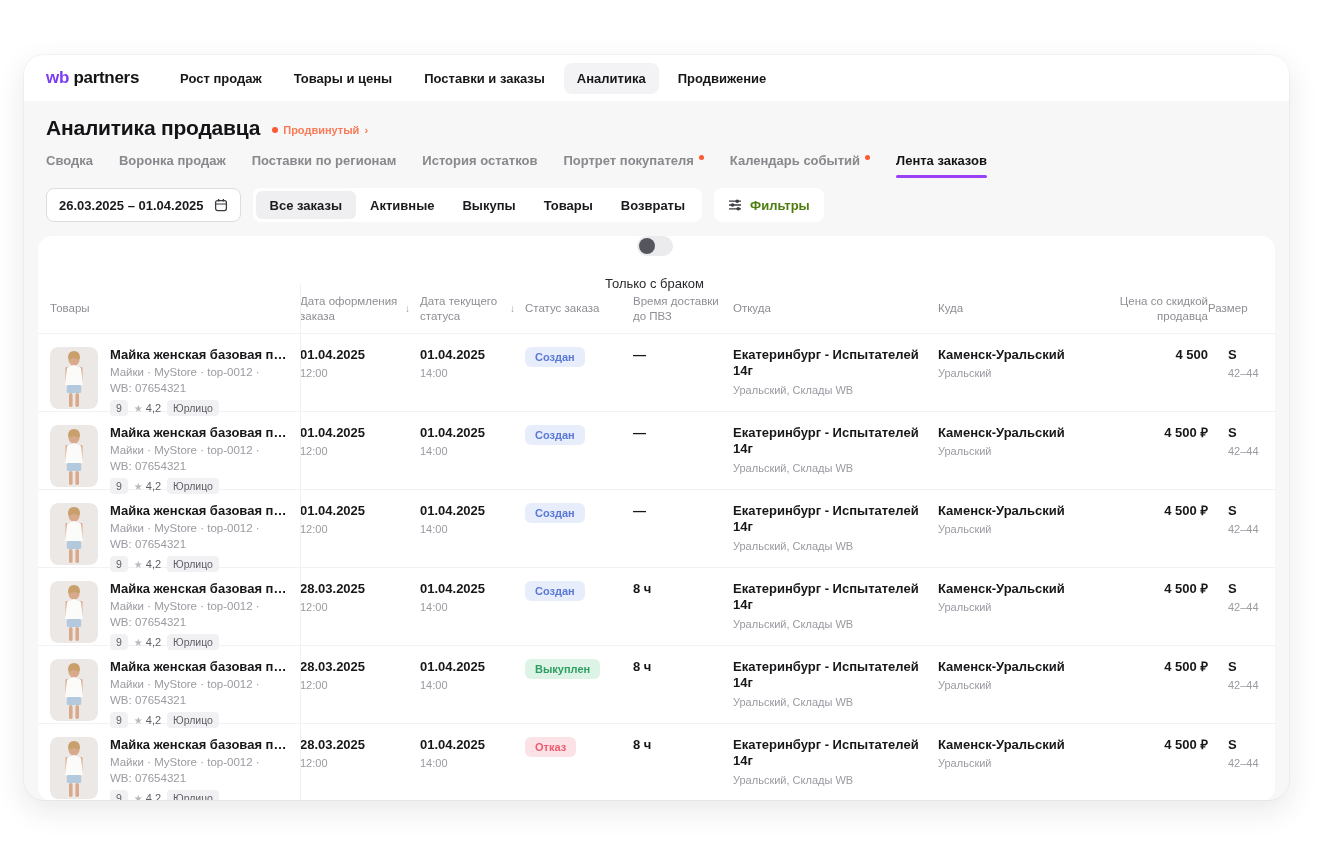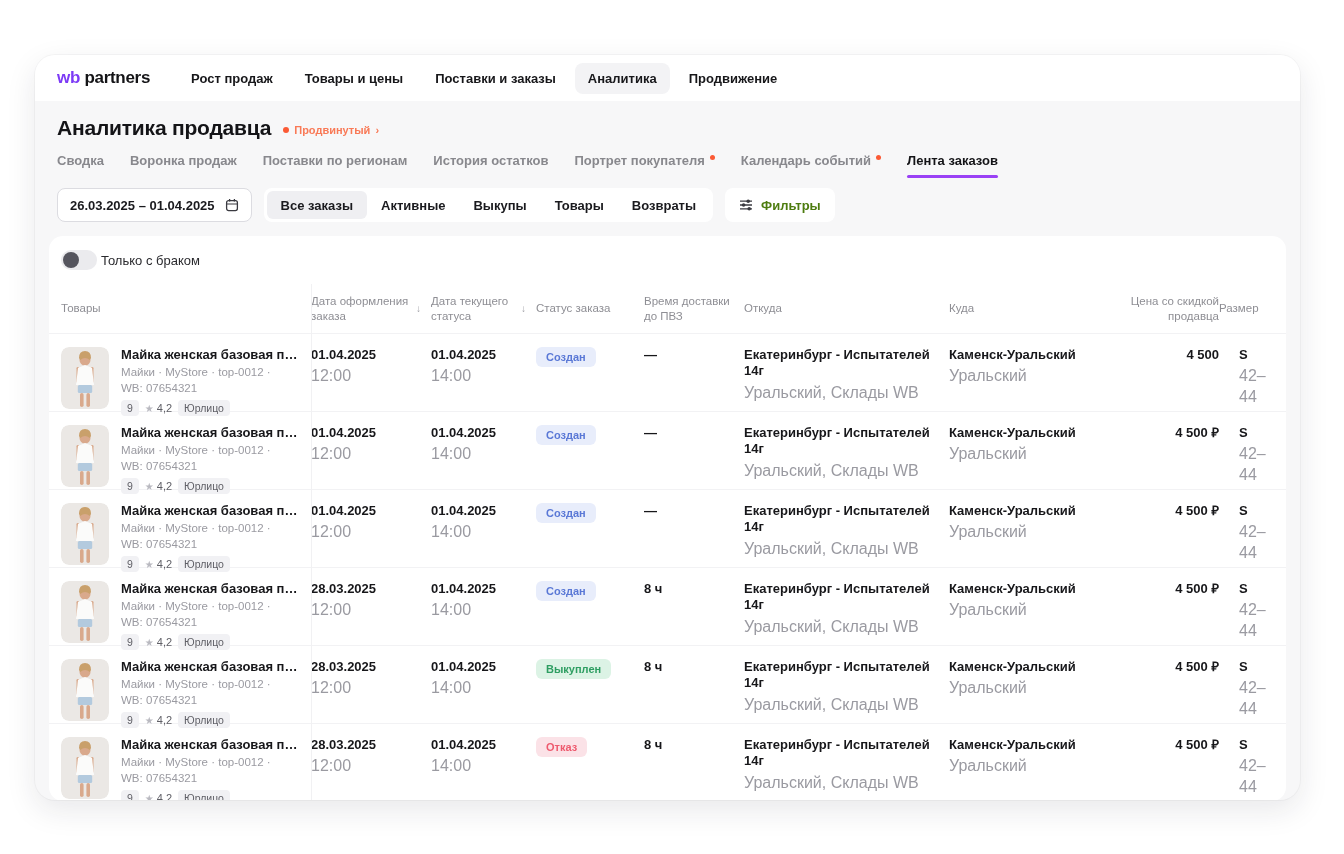--- a/index.html
+++ b/index.html
@@ -1,19 +1,19 @@
 <!DOCTYPE html>
 <html><head>
 <meta charset="utf-8">
 <style>
   * { box-sizing: border-box; margin: 0; padding: 0; }
   html,body { width:1344px; height:854px; overflow:hidden; }
   body { background:#ffffff; font-family:"Liberation Sans", sans-serif; color:#17171a; }
 
-  .window { position:absolute; left:35px; top:55px; width:1265px; height:745px;
+  .window { position:absolute; left:24px; top:55px; width:1265px; height:745px;
     border-radius:20px; background:#f7f7f8; overflow:hidden;
     box-shadow:0 10px 30px rgba(25,25,50,.10), 0 0 0 1px rgba(0,0,0,.03); }
 
   
   .nav { height:46px; background:#fff; display:flex; align-items:center; padding:0 22px; }
   .logo { font-size:17px; font-weight:800; letter-spacing:-.3px; margin-right:28px; white-space:nowrap; }
   .logo .wb { color:#7d3bf6; }
   .logo .partners { color:#141417; }
   .menu { display:flex; gap:6px; align-items:center; }
   .nav-item { font-size:13px; font-weight:600; color:#17171a; padding:8px 13px; border-radius:8px; cursor:pointer; white-space:nowrap; }
@@ -40,34 +40,34 @@
   .date-input { background:#fff; border:1px solid #dcdce1; border-radius:8px; height:34px;
     display:flex; align-items:center; gap:10px; padding:0 12px; font-size:13px; font-weight:700; color:#1a1a1e; cursor:pointer;text-align:right; }
   .segments { background:#fff; border-radius:8px; padding:3px; display:flex; height:34px; align-items:stretch; }
   .seg { border:0; background:transparent; font:600 13px "Liberation Sans",sans-serif; color:#1a1a1e; padding:0 14px; border-radius:6px; cursor:pointer; white-space:nowrap; }
   .seg.active { background:#efeff2; font-weight:700; }
   .filters-btn { background:#fff; border:0; border-radius:8px; height:34px; display:flex; align-items:center; gap:8px;
     padding:0 14px; font:600 13px "Liberation Sans",sans-serif; color:#4d7c0f; cursor:pointer; }
 
   
   .card { margin:14px -8px 0 -8px; height:565px; background:#fff; border-radius:14px; position:relative; overflow:hidden; }
-  .toggle-row { height:48px; display:flex; align-items:center; gap:4px; padding:0 16px 0 12px; }
+  .toggle-row { height:48px; display:flex; align-items:center; gap:20px; padding:0 16px 0 12px;flex-direction:column; }
   .toggle { width:36px; height:20px; border-radius:10px; background:#ebebee; position:relative; cursor:pointer; flex:none; }
   .knob { position:absolute; left:2px; top:2px; width:16px; height:16px; border-radius:50%; background:#55555e; }
   .toggle-label { font-size:13px; color:#2a2a2e; }
 
   .thead, .tr { display:grid; grid-template-columns:250px 120px 105px 108px 100px 205px 160px 110px 1fr; padding:0 16px 0 12px; }
   .thead { height:49px; align-items:center; color:#8e8e94; font-size:11.5px; line-height:1.3; }
   .th { display:flex; gap:4px; align-items:center; padding-right:10px; }
   .th.right { justify-content:flex-end; text-align:right; padding-right:0; }
   .sort { font-size:10px; color:#a0a0a6; cursor:pointer; }
 
   .tr { height:78px; border-top:1px solid #f2f2f4; padding-top:13px; align-items:start; cursor:pointer; }
   .v { font-size:13px; font-weight:700; color:#17171a; line-height:1.25; }
-  .s { font-size:16px; color:#9a9aa1; margin-top:3px; line-height:1.3; }
+  .s { font-size:11px; color:#9a9aa1; margin-top:3px; line-height:1.3; }
   .td { padding-right:12px; }
   .td.price { text-align:right; padding-right:0; }
   .td.size { padding-left:20px; padding-right:0; }
 
   .product { display:flex; gap:12px; }
   .thumb { width:48px; height:62px; border-radius:8px; flex:none; }
   .ptitle { font-size:13px; font-weight:700; white-space:nowrap; overflow:hidden; text-overflow:ellipsis; max-width:178px; line-height:1.2; }
   .psub { font-size:11.5px; color:#9a9aa1; margin-top:2px; line-height:1.25; white-space:nowrap; }
   .chips { display:flex; gap:6px; margin-top:5px; align-items:center; }
   .chip { background:#f1f1f4; color:#5f5f66; font-size:10.5px; padding:2px 6px; border-radius:4px; }

